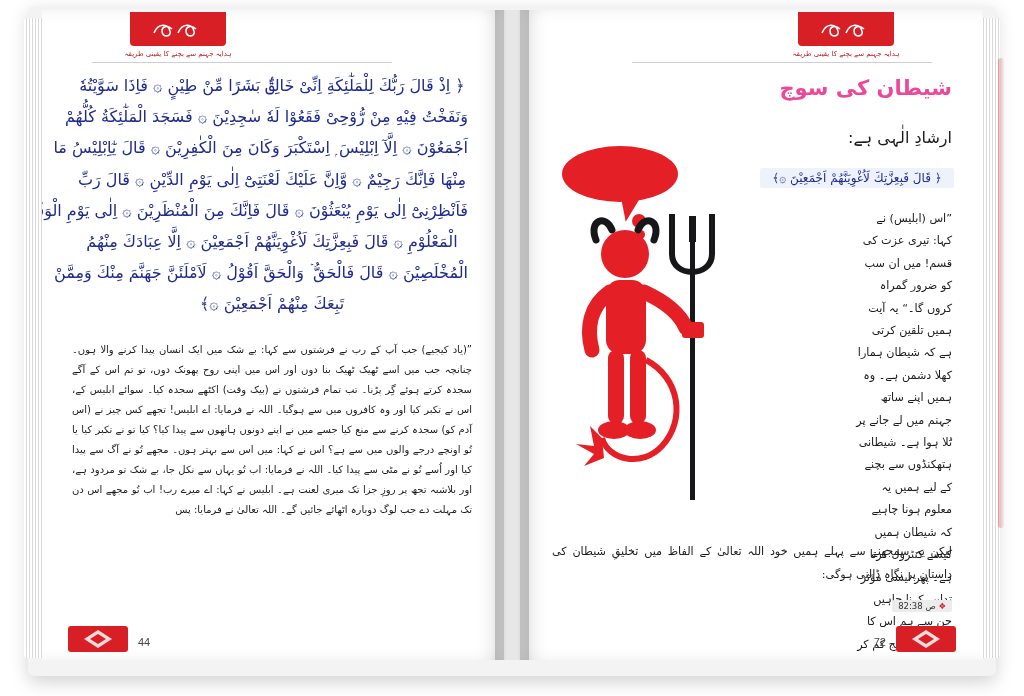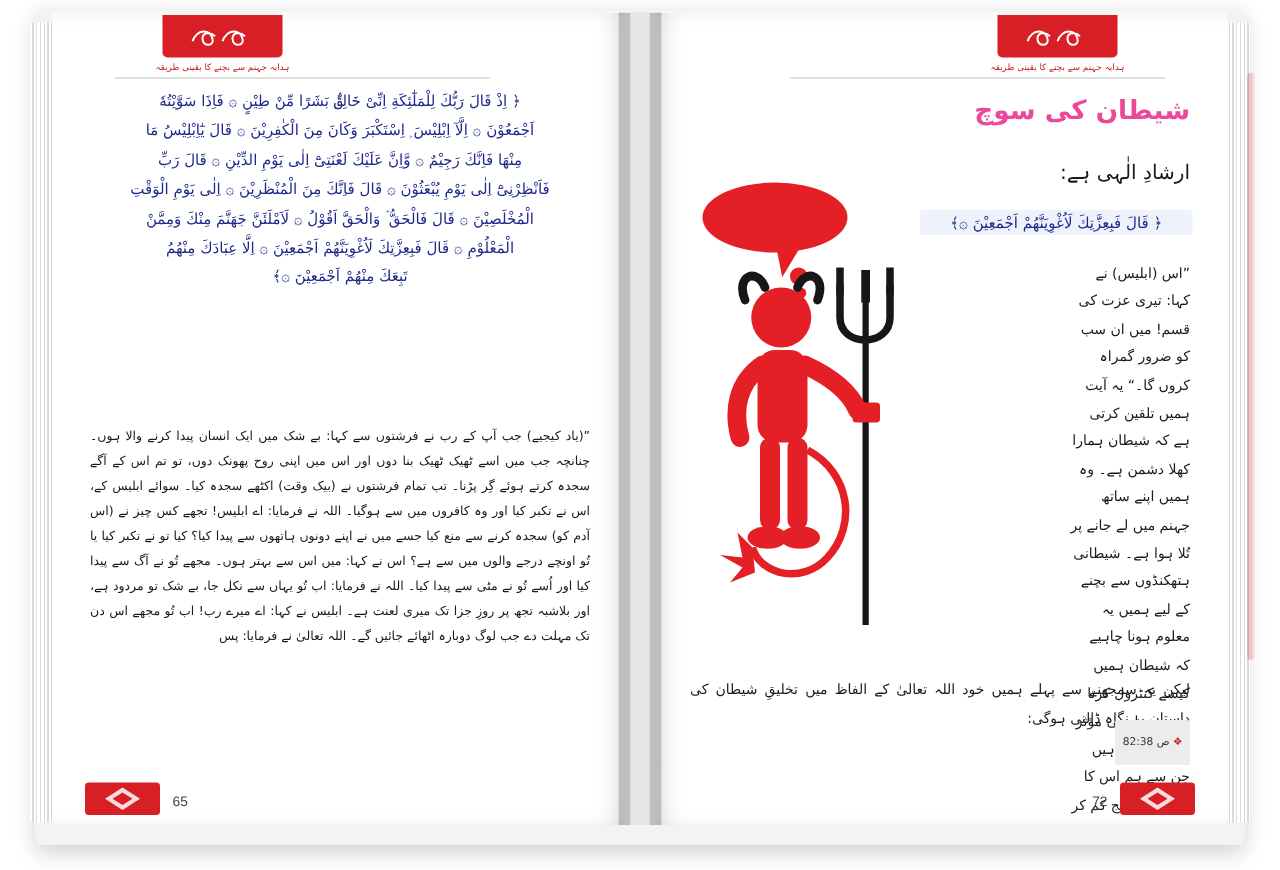--- a/index.html
+++ b/index.html
@@ -146,21 +146,21 @@
 
   
   .arabic-block {
     position: absolute;
     left: 34px;
     top: 60px;
     width: 392px;
     direction: rtl;
     text-align: center;
     color: #1f2a8c;
-    font-size: 12px;
+    font-size: 16px;
     line-height: 1.95;
     font-family: "DejaVu Sans", sans-serif;
   }
   .arabic-block .line { white-space: nowrap; }
 
   
   .urdu-body {
     position: absolute;
     left: 30px;
     top: 330px;
@@ -200,21 +200,21 @@
     position: absolute;
     right: 28px;
     top: 158px;
     width: 190px;
     direction: rtl;
     text-align: center;
     color: #1f2a8c;
     font-size: 12px;
     background: #eef3fb;
     border-radius: 2px;
-    padding: 3px 14px;
+    padding: 3px 2px;
   }
 
   .right-col {
     position: absolute;
     right: 30px;
     top: 198px;
     width: 96px;
     direction: rtl;
     text-align: right;
     font-size: 11.2px;
@@ -235,21 +235,21 @@
   }
 
   .ref-note {
     position: absolute;
     right: 30px;
     bottom: 48px;
     direction: rtl;
     font-size: 8.5px;
     color: #333;
     background: #ececec;
-    padding: 13px 6px;
+    padding: 1px 6px;
     border-radius: 2px;
   }
   .ref-note .marker { color:#d01a22; }
 
   
   .illus {
     position: absolute;
     left: 34px;
     top: 120px;
     width: 200px;
@@ -300,37 +300,38 @@
         <path d="M6 14 C10 4, 20 4, 22 12 C24 18, 14 19, 14 12 C14 7, 20 6, 24 10" fill="none" stroke="#ffffff" stroke-width="1.6"></path>
         <path d="M30 14 C34 4, 44 4, 46 12 C48 18, 38 19, 38 12 C38 7, 44 6, 48 10" fill="none" stroke="#ffffff" stroke-width="1.6"></path>
       </svg>
     </div>
 
     <div class="header-caption">ہدایہ جہنم سے بچنے کا یقینی طریقہ</div>
     <div class="header-rule"></div>
 
     <div class="arabic-block">
       <div class="line">﴿ اِذْ قَالَ رَبُّكَ لِلْمَلٰٓئِكَةِ اِنِّىْ خَالِقٌۢ بَشَرًا مِّنْ طِيْنٍ ۞ فَاِذَا سَوَّيْتُهٗ</div>
+      <div class="line">وَنَفَخْتُ فِيْهِ مِنْ رُّوْحِىْ فَقَعُوْا لَهٗ سٰجِدِيْنَ ۞ فَسَجَدَ الْمَلٰٓئِكَةُ كُلُّهُمْ</div>
       <div class="line">اَجْمَعُوْنَ ۞ اِلَّآ اِبْلِيْسَ ۭ اِسْتَكْبَرَ وَكَانَ مِنَ الْكٰفِرِيْنَ ۞ قَالَ يٰٓاِبْلِيْسُ مَا</div>
       <div class="line">مِنْهَا فَاِنَّكَ رَجِيْمٌ ۞ وَّاِنَّ عَلَيْكَ لَعْنَتِىْٓ اِلٰى يَوْمِ الدِّيْنِ ۞ قَالَ رَبِّ</div>
       <div class="line">فَاَنْظِرْنِىْٓ اِلٰى يَوْمِ يُبْعَثُوْنَ ۞ قَالَ فَاِنَّكَ مِنَ الْمُنْظَرِيْنَ ۞ اِلٰى يَوْمِ الْوَقْتِ</div>
+      <div class="line">الْمَعْلُوْمِ ۞ قَالَ فَبِعِزَّتِكَ لَاُغْوِيَنَّهُمْ اَجْمَعِيْنَ ۞ اِلَّا عِبَادَكَ مِنْهُمُ</div>
       <div class="line">الْمُخْلَصِيْنَ ۞ قَالَ فَالْحَقُّ ۡ وَالْحَقَّ اَقُوْلُ ۞ لَاَمْلَئَنَّ جَهَنَّمَ مِنْكَ وَمِمَّنْ</div>
-      <div class="line">الْمَعْلُوْمِ ۞ قَالَ فَبِعِزَّتِكَ لَاُغْوِيَنَّهُمْ اَجْمَعِيْنَ ۞ اِلَّا عِبَادَكَ مِنْهُمُ</div>
       <div class="line">تَبِعَكَ مِنْهُمْ اَجْمَعِيْنَ ۞﴾</div>
     </div>
 
     <div class="urdu-body">”(یاد کیجیے) جب آپ کے رب نے فرشتوں سے کہا: بے شک میں ایک انسان پیدا کرنے والا ہوں۔ چنانچہ جب میں اسے ٹھیک ٹھیک بنا دوں اور اس میں اپنی روح پھونک دوں، تو تم اس کے آگے سجدہ کرتے ہوئے گِر پڑنا۔ تب تمام فرشتوں نے (بیک وقت) اکٹھے سجدہ کیا۔ سوائے ابلیس کے، اس نے تکبر کیا اور وہ کافروں میں سے ہوگیا۔ اللہ نے فرمایا: اے ابلیس! تجھے کس چیز نے (اس آدم کو) سجدہ کرنے سے منع کیا جسے میں نے اپنے دونوں ہاتھوں سے پیدا کیا؟ کیا تو نے تکبر کیا یا تُو اونچے درجے والوں میں سے ہے؟ اس نے کہا: میں اس سے بہتر ہوں۔ مجھے تُو نے آگ سے پیدا کیا اور اُسے تُو نے مٹی سے پیدا کیا۔ اللہ نے فرمایا: اب تُو یہاں سے نکل جا، بے شک تو مردود ہے، اور بلاشبہ تجھ پر روزِ جزا تک میری لعنت ہے۔ ابلیس نے کہا: اے میرے رب! اب تُو مجھے اس دن تک مہلت دے جب لوگ دوبارہ اٹھائے جائیں گے۔ اللہ تعالیٰ نے فرمایا: پس</div>
 
     <div class="footer-ornament">
       <svg viewBox="0 0 60 26" width="60" height="26">
         <path d="M30 4 L44 13 L30 22 L16 13 Z" fill="#ffffff" opacity="0.85"></path>
         <path d="M30 8 L38 13 L30 18 L22 13 Z" fill="#d81f26"></path>
       </svg>
     </div>
-    <div class="page-number">65</div>
+    <div class="page-number">44</div>
   </div>
 
   <div class="page right">
 
     <div class="header-ornament">
       <svg class="swirl" viewBox="0 0 60 20">
         <path d="M6 14 C10 4, 20 4, 22 12 C24 18, 14 19, 14 12 C14 7, 20 6, 24 10" fill="none" stroke="#ffffff" stroke-width="1.6"></path>
         <path d="M30 14 C34 4, 44 4, 46 12 C48 18, 38 19, 38 12 C38 7, 44 6, 48 10" fill="none" stroke="#ffffff" stroke-width="1.6"></path>
       </svg>
     </div>

